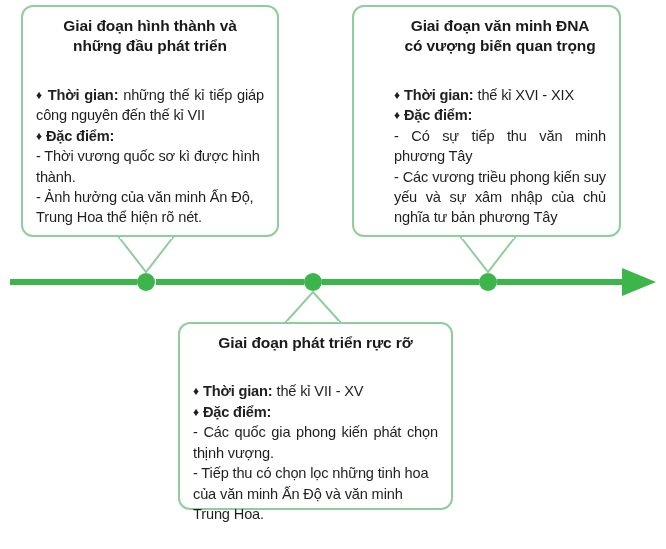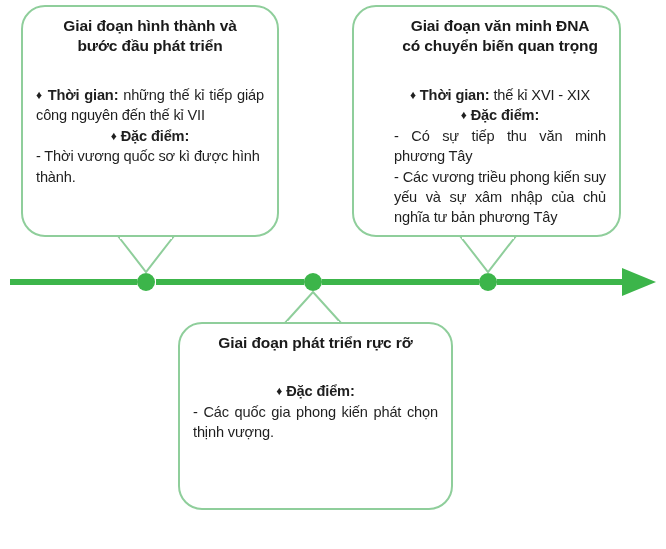--- a/index.html
+++ b/index.html
@@ -26,21 +26,21 @@
     width: 666px;
     height: 549px;
     pointer-events: none;
   }
 
   
   .callout {
     position: absolute;
     box-sizing: border-box;
     border: 2px solid #8fce9b;
-    border-radius: 24px;
+    border-radius: 12px;
     background: #ffffff;
     padding: 9px 13px 8px 13px;
     z-index: 3;
   }
   .callout-title {
     font-size: 15.5px;
     font-weight: bold;
     color: #1a1a1a;
     text-align: center;
     line-height: 1.32;
@@ -54,21 +54,21 @@
     letter-spacing: -0.15px;
     margin-top: 28px;
   }
   .line {
     margin: 0;
     text-align: justify;
     text-justify: inter-word;
   }
   .line.noj { text-align: left; }
   .bullet-line {
-    text-align: center;
+    text-align: left;
   }
   .diamond {
     font-size: 12px;
     vertical-align: 1px;
   }
   .lbl {
     font-weight: bold;
   }
 
   
@@ -112,45 +112,48 @@
     </g>
 
     <rect x="120" y="233" width="52" height="6" fill="#ffffff"></rect>
     <rect x="462" y="233" width="52" height="6" fill="#ffffff"></rect>
     <rect x="287" y="321" width="52" height="6" fill="#ffffff"></rect>
   </svg>
 
   <div class="callout" id="box-1">
     <div class="callout-title">
       <span>Giai đoạn hình thành và</span><br>
-      <span>bước đầu phát triển</span>
+      <span>những đầu phát triển</span>
     </div>
     <div class="callout-body">
       <p class="line"><span class="diamond">♦</span> <span class="lbl">Thời gian:</span><span> những thế kỉ tiếp giáp công nguyên đến thế kỉ VII</span></p>
       <p class="line bullet-line"><span class="diamond">♦</span> <span class="lbl">Đặc điểm:</span></p>
       <p class="line noj">- Thời vương quốc sơ kì được hình thành.</p>
+      <p class="line noj">- Ảnh hưởng của văn minh Ấn Độ, Trung Hoa thể hiện rõ nét.</p>
     </div>
   </div>
 
   <div class="callout" id="box-2">
     <div class="callout-title">
       <span>Giai đoạn văn minh ĐNA</span><br>
-      <span>có chuyển biến quan trọng</span>
+      <span>có vượng biến quan trọng</span>
     </div>
     <div class="callout-body">
       <p class="line bullet-line"><span class="diamond">♦</span> <span class="lbl">Thời gian:</span><span> thế kỉ XVI - XIX</span></p>
       <p class="line bullet-line"><span class="diamond">♦</span> <span class="lbl">Đặc điểm:</span></p>
       <p class="line">- Có sự tiếp thu văn minh phương Tây</p>
       <p class="line">- Các vương triều phong kiến suy yếu và sự xâm nhập của chủ nghĩa tư bản phương Tây</p>
     </div>
   </div>
 
   <div class="callout" id="box-3">
     <div class="callout-title">
       <span>Giai đoạn phát triển rực rỡ</span>
     </div>
     <div class="callout-body">
+      <p class="line bullet-line"><span class="diamond">♦</span> <span class="lbl">Thời gian:</span><span> thế kỉ VII - XV</span></p>
       <p class="line bullet-line"><span class="diamond">♦</span> <span class="lbl">Đặc điểm:</span></p>
       <p class="line">- Các quốc gia phong kiến phát chọn thịnh vượng.</p>
+      <p class="line noj">- Tiếp thu có chọn lọc những tinh hoa của văn minh Ấn Độ và văn minh Trung Hoa.</p>
     </div>
   </div>
 
 </div>
 
 </body></html>

